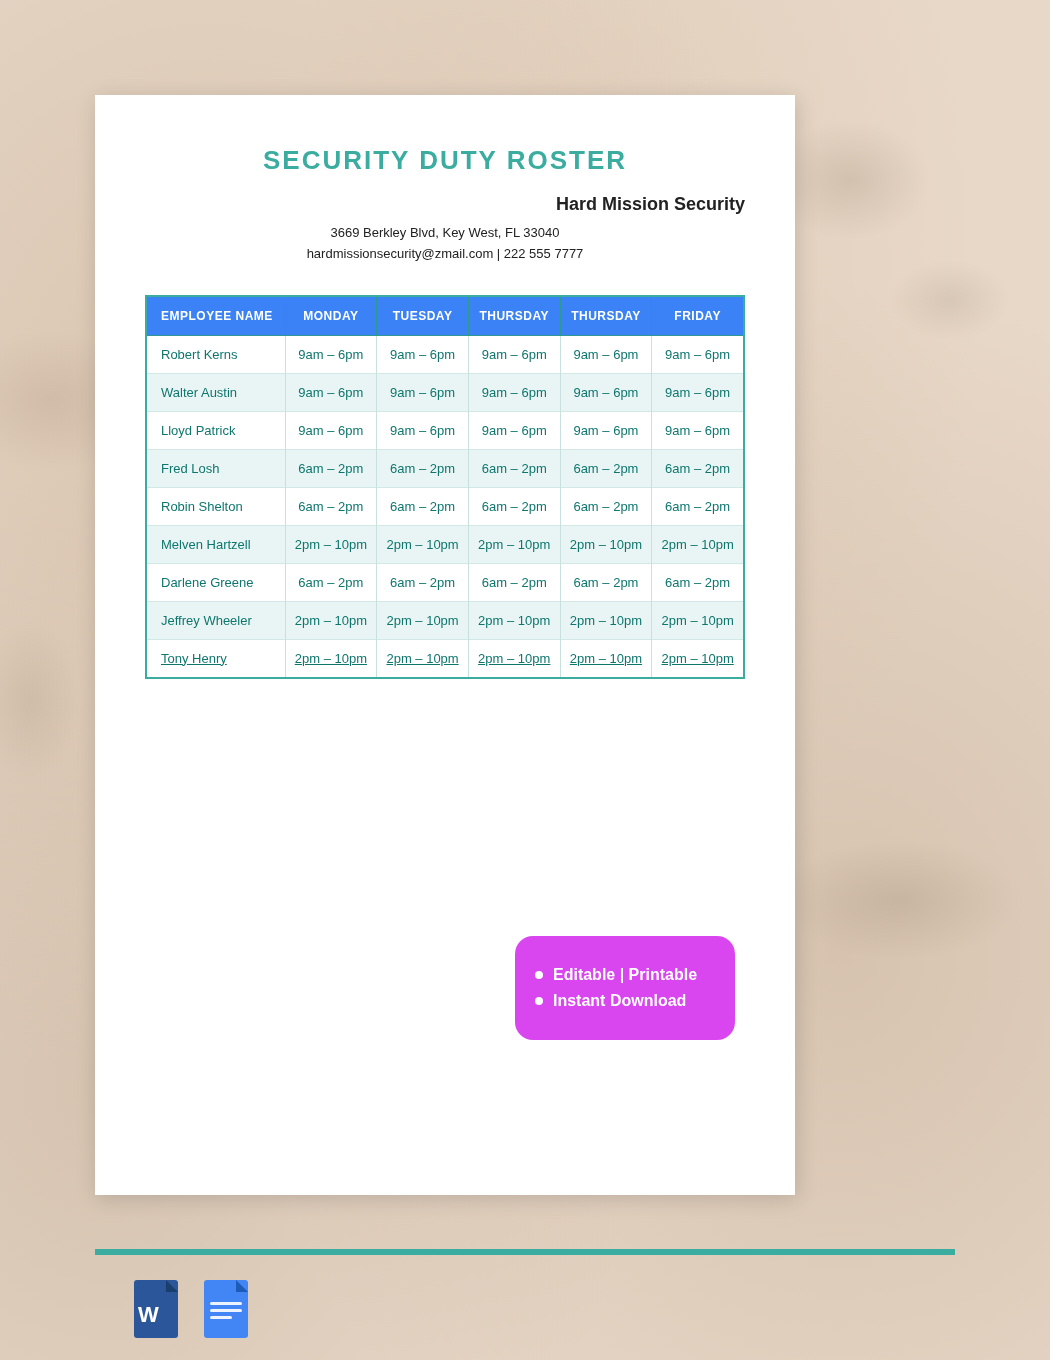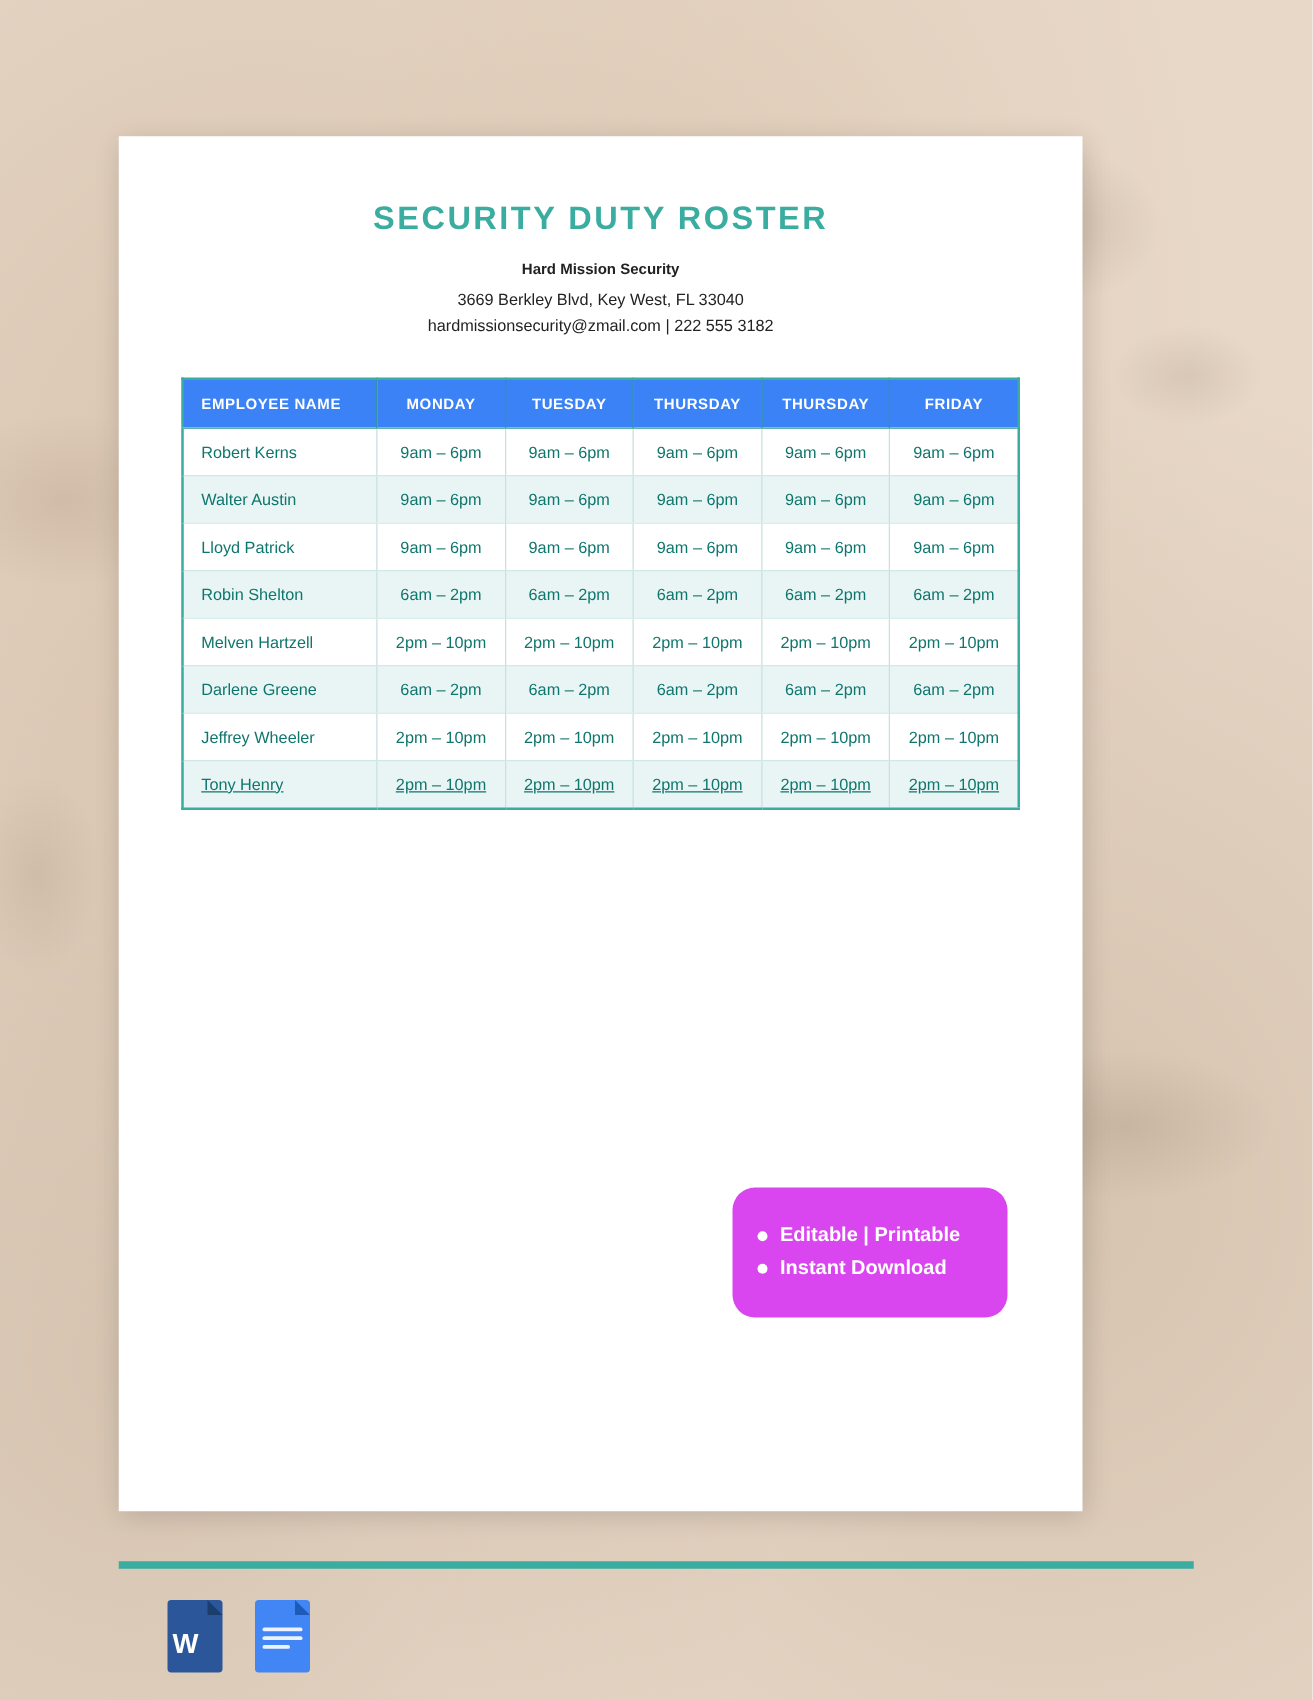--- a/index.html
+++ b/index.html
@@ -27,45 +27,45 @@
         radial-gradient(ellipse 80px 60px at 850px 180px, rgba(100,80,60,0.15) 0%, transparent 100%),
         radial-gradient(ellipse 60px 40px at 950px 300px, rgba(80,60,40,0.1) 0%, transparent 100%),
         radial-gradient(ellipse 100px 70px at 50px 400px, rgba(120,90,70,0.12) 0%, transparent 100%),
         radial-gradient(ellipse 50px 80px at 30px 700px, rgba(100,80,60,0.1) 0%, transparent 100%),
         radial-gradient(ellipse 120px 60px at 900px 900px, rgba(80,60,40,0.12) 0%, transparent 100%);
       pointer-events: none;
     }
 
     .document-container {
       position: absolute;
-      top: 109px;
+      top: 95px;
       left: 95px;
-      width: 771px;
+      width: 700px;
       height: 1100px;
       background: white;
       box-shadow: 2px 4px 20px rgba(0,0,0,0.15);
     }
 
     .document-inner {
       padding: 40px 50px 40px 50px;
     }
 
     .doc-title {
       text-align: center;
       font-size: 26px;
       font-weight: bold;
       color: #3aaca0;
       letter-spacing: 2px;
       margin-bottom: 18px;
       margin-top: 10px;
     }
 
     .company-name {
-      text-align: center;
-      font-size: 12px;
+      text-align: right;
+      font-size: 18px;
       font-weight: bold;
       color: #222;
       margin-bottom: 8px;
     }
 
     .company-address {
       text-align: center;
       font-size: 13px;
       font-weight: normal;
       color: #222;
@@ -202,21 +202,21 @@
   </style>
 </head>
 <body>
 
 <div class="document-container">
   <div class="document-inner">
     <h1 class="doc-title">SECURITY DUTY ROSTER</h1>
     <div class="company-name">Hard Mission Security</div>
     <div class="company-address">
       <span>3669 Berkley Blvd, Key West, FL 33040</span><br>
-      <span>hardmissionsecurity@zmail.com | 222 555 3182</span>
+      <span>hardmissionsecurity@zmail.com | 222 555 7777</span>
     </div>
 
     <table>
       <thead>
         <tr>
 
         <th>EMPLOYEE NAME</th>
             <th>MONDAY</th>
             <th>TUESDAY</th>
             <th>THURSDAY</th>
@@ -242,20 +242,28 @@
             <td>9am – 6pm</td>
             <td>9am – 6pm</td>
           </tr>
           <tr>
             <td>Lloyd Patrick</td>
             <td>9am – 6pm</td>
             <td>9am – 6pm</td>
             <td>9am – 6pm</td>
             <td>9am – 6pm</td>
             <td>9am – 6pm</td>
+          </tr>
+          <tr>
+            <td>Fred Losh</td>
+            <td>6am – 2pm</td>
+            <td>6am – 2pm</td>
+            <td>6am – 2pm</td>
+            <td>6am – 2pm</td>
+            <td>6am – 2pm</td>
           </tr>
           <tr>
             <td>Robin Shelton</td>
             <td>6am – 2pm</td>
             <td>6am – 2pm</td>
             <td>6am – 2pm</td>
             <td>6am – 2pm</td>
             <td>6am – 2pm</td>
           </tr>
           <tr>

